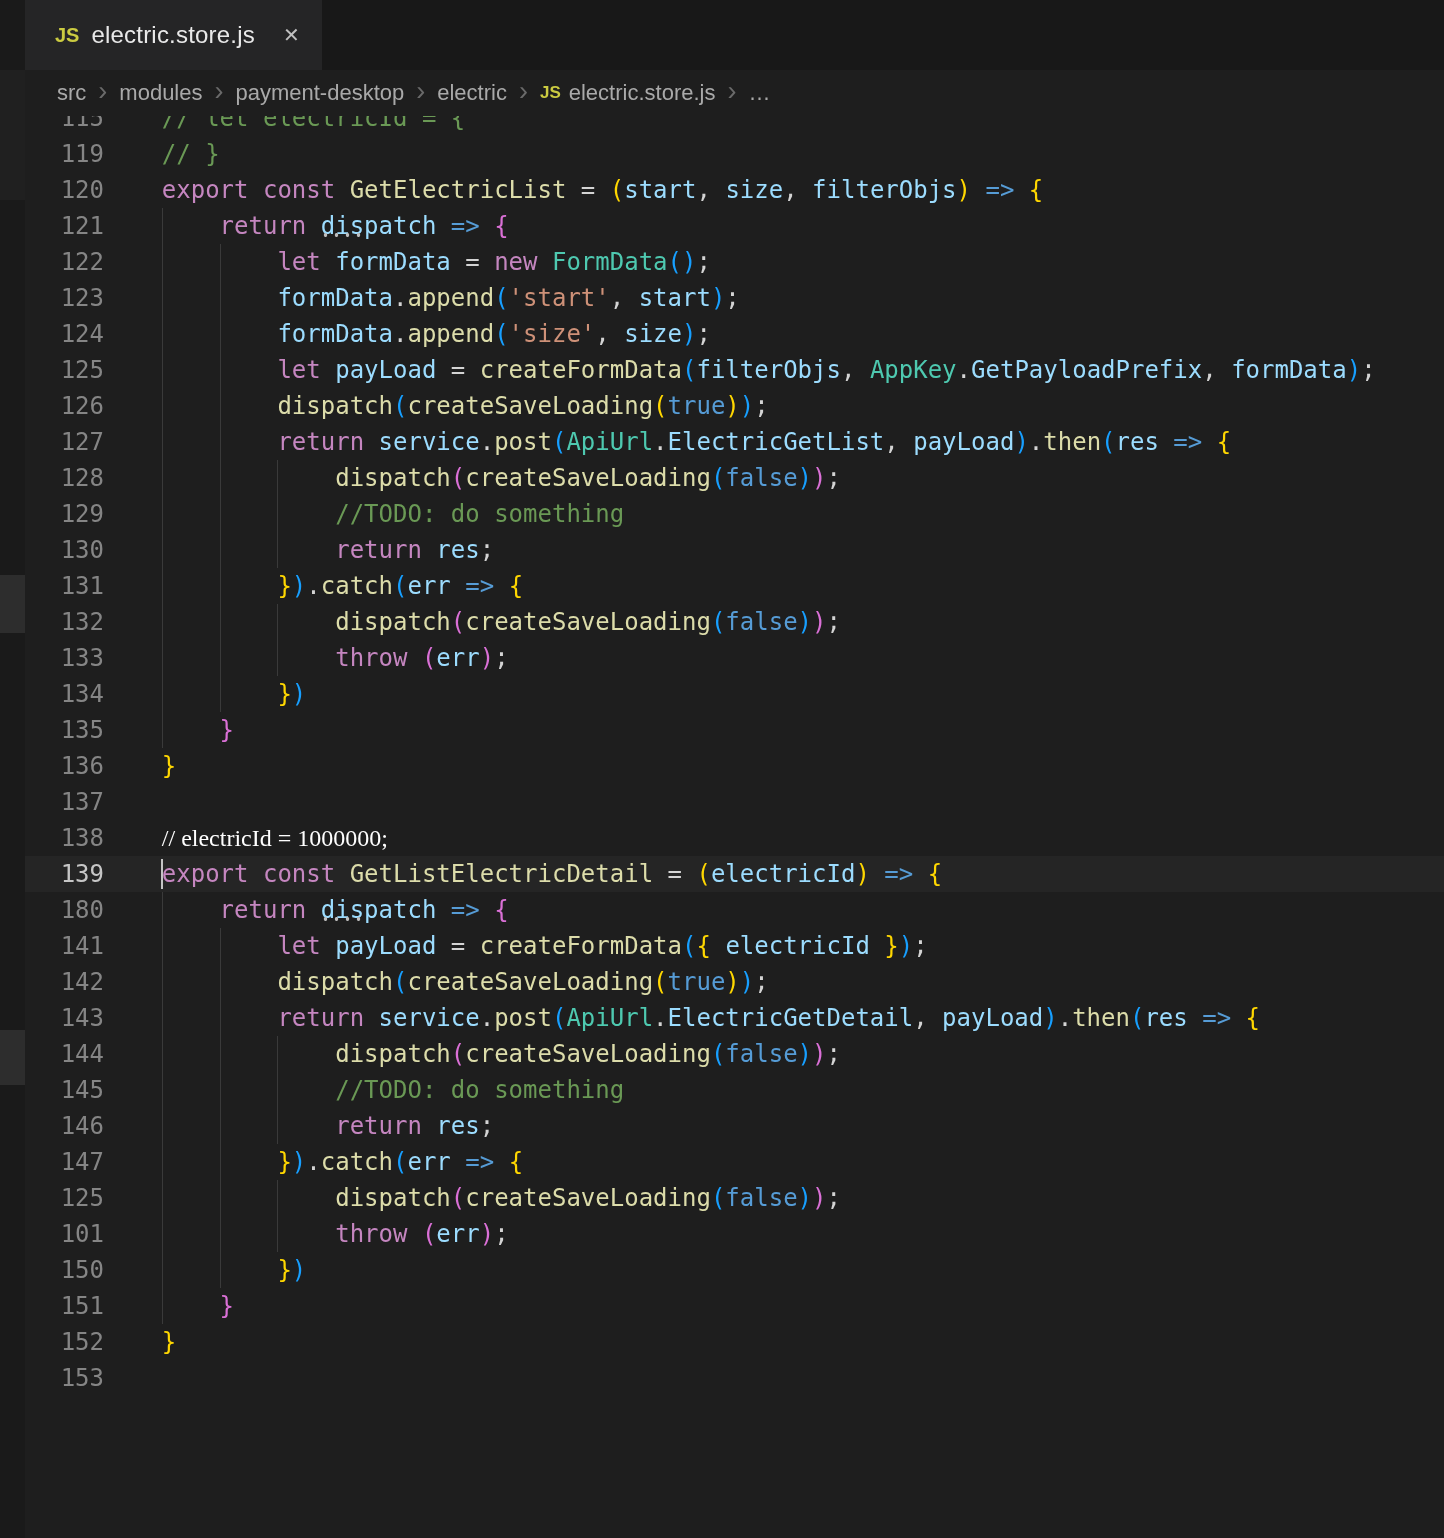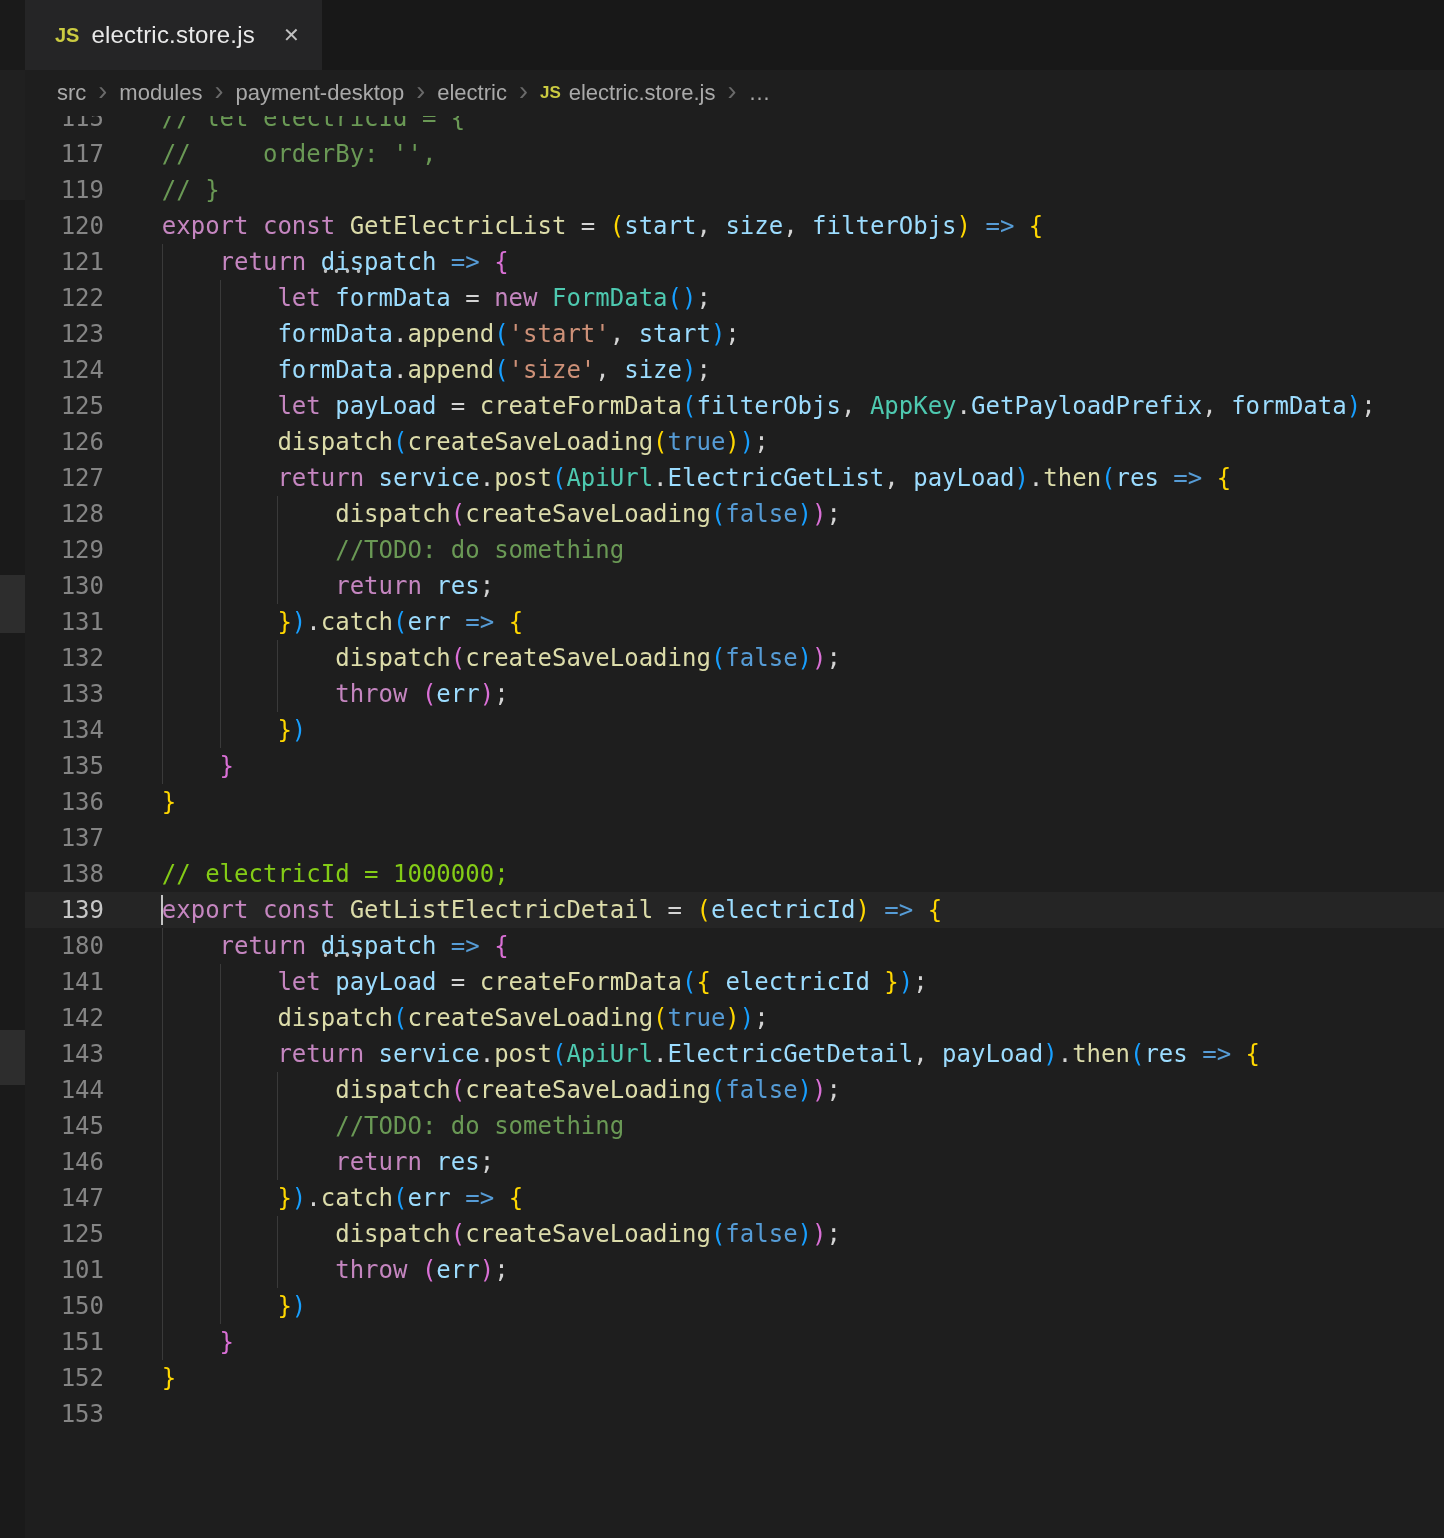--- a/index.html
+++ b/index.html
@@ -108,24 +108,20 @@
       </span>
     </div>
 
   <div class="editor">
     <div class="lines" id="lines">
         <div class="line">
           <span class="ln">115</span>
           <span class="code"><span style="color: rgb(106, 153, 85);">    // let electricId = {</span></span>
         </div>
         <div class="line">
-          <span class="ln">117</span>
-          <span class="code"><span style="color: rgb(106, 153, 85);">    //     orderBy: '',</span></span>
-        </div>
-        <div class="line">
           <span class="ln">119</span>
           <span class="code"><span style="color: rgb(106, 153, 85);">    // }</span></span>
         </div>
         <div class="line">
           <span class="ln">120</span>
           <span class="code"><span style="color: rgb(212, 212, 212);">    </span><span style="color: rgb(197, 134, 192);">export</span><span style="color: rgb(212, 212, 212);"> </span><span style="color: rgb(197, 134, 192);">const</span><span style="color: rgb(212, 212, 212);"> </span><span style="color: rgb(220, 220, 170);">GetElectricList</span><span style="color: rgb(212, 212, 212);"> = </span><span style="color: rgb(255, 215, 0);">(</span><span style="color: rgb(156, 220, 254);">start</span><span style="color: rgb(212, 212, 212);">, </span><span style="color: rgb(156, 220, 254);">size</span><span style="color: rgb(212, 212, 212);">, </span><span style="color: rgb(156, 220, 254);">filterObjs</span><span style="color: rgb(255, 215, 0);">)</span><span style="color: rgb(212, 212, 212);"> </span><span style="color: rgb(86, 156, 214);">=&gt;</span><span style="color: rgb(212, 212, 212);"> </span><span style="color: rgb(255, 215, 0);">{</span></span>
         </div>
         <div class="line">
           <span class="ln">121</span>
           <span class="code"><i class="guide" style="left: 4ch;"></i><span style="color: rgb(212, 212, 212);">        </span><span style="color: rgb(197, 134, 192);">return</span><span style="color: rgb(212, 212, 212);"> </span><span class="hint" style="color: rgb(156, 220, 254);">dis</span><span style="color: rgb(156, 220, 254);">patch</span><span style="color: rgb(212, 212, 212);"> </span><span style="color: rgb(86, 156, 214);">=&gt;</span><span style="color: rgb(212, 212, 212);"> </span><span style="color: rgb(218, 112, 214);">{</span></span>
@@ -189,21 +185,21 @@
         <div class="line">
           <span class="ln">136</span>
           <span class="code"><span style="color: rgb(212, 212, 212);">    </span><span style="color: rgb(255, 215, 0);">}</span></span>
         </div>
         <div class="line">
           <span class="ln">137</span>
           <span class="code"></span>
         </div>
         <div class="line">
           <span class="ln">138</span>
-          <span class="code"><span style="color: rgb(212, 212, 212);">    </span><span style="color: #84cc16;">// electricId = 1000000;</span></span>
+          <span class="code"><span style="color: rgb(212, 212, 212);">    </span><span style="color: #ffffff; font-family: Liberation Serif, serif;">// electricId = 1000000;</span></span>
         </div>
         <div class="line current">
           <span class="ln">139</span>
           <span class="code"><span style="color: rgb(212, 212, 212);">    </span><span style="color: rgb(197, 134, 192);">export</span><span style="color: rgb(212, 212, 212);"> </span><span style="color: rgb(197, 134, 192);">const</span><span style="color: rgb(212, 212, 212);"> </span><span style="color: rgb(220, 220, 170);">GetListElectricDetail</span><span style="color: rgb(212, 212, 212);"> = </span><span style="color: rgb(255, 215, 0);">(</span><span style="color: rgb(156, 220, 254);">electricId</span><span style="color: rgb(255, 215, 0);">)</span><span style="color: rgb(212, 212, 212);"> </span><span style="color: rgb(86, 156, 214);">=&gt;</span><span style="color: rgb(212, 212, 212);"> </span><span style="color: rgb(255, 215, 0);">{</span><i class="cursor" style="left: 4ch;"></i></span>
         </div>
         <div class="line">
           <span class="ln">180</span>
           <span class="code"><i class="guide" style="left: 4ch;"></i><span style="color: rgb(212, 212, 212);">        </span><span style="color: rgb(197, 134, 192);">return</span><span style="color: rgb(212, 212, 212);"> </span><span class="hint" style="color: rgb(156, 220, 254);">dis</span><span style="color: rgb(156, 220, 254);">patch</span><span style="color: rgb(212, 212, 212);"> </span><span style="color: rgb(86, 156, 214);">=&gt;</span><span style="color: rgb(212, 212, 212);"> </span><span style="color: rgb(218, 112, 214);">{</span></span>
         </div>
         <div class="line">

